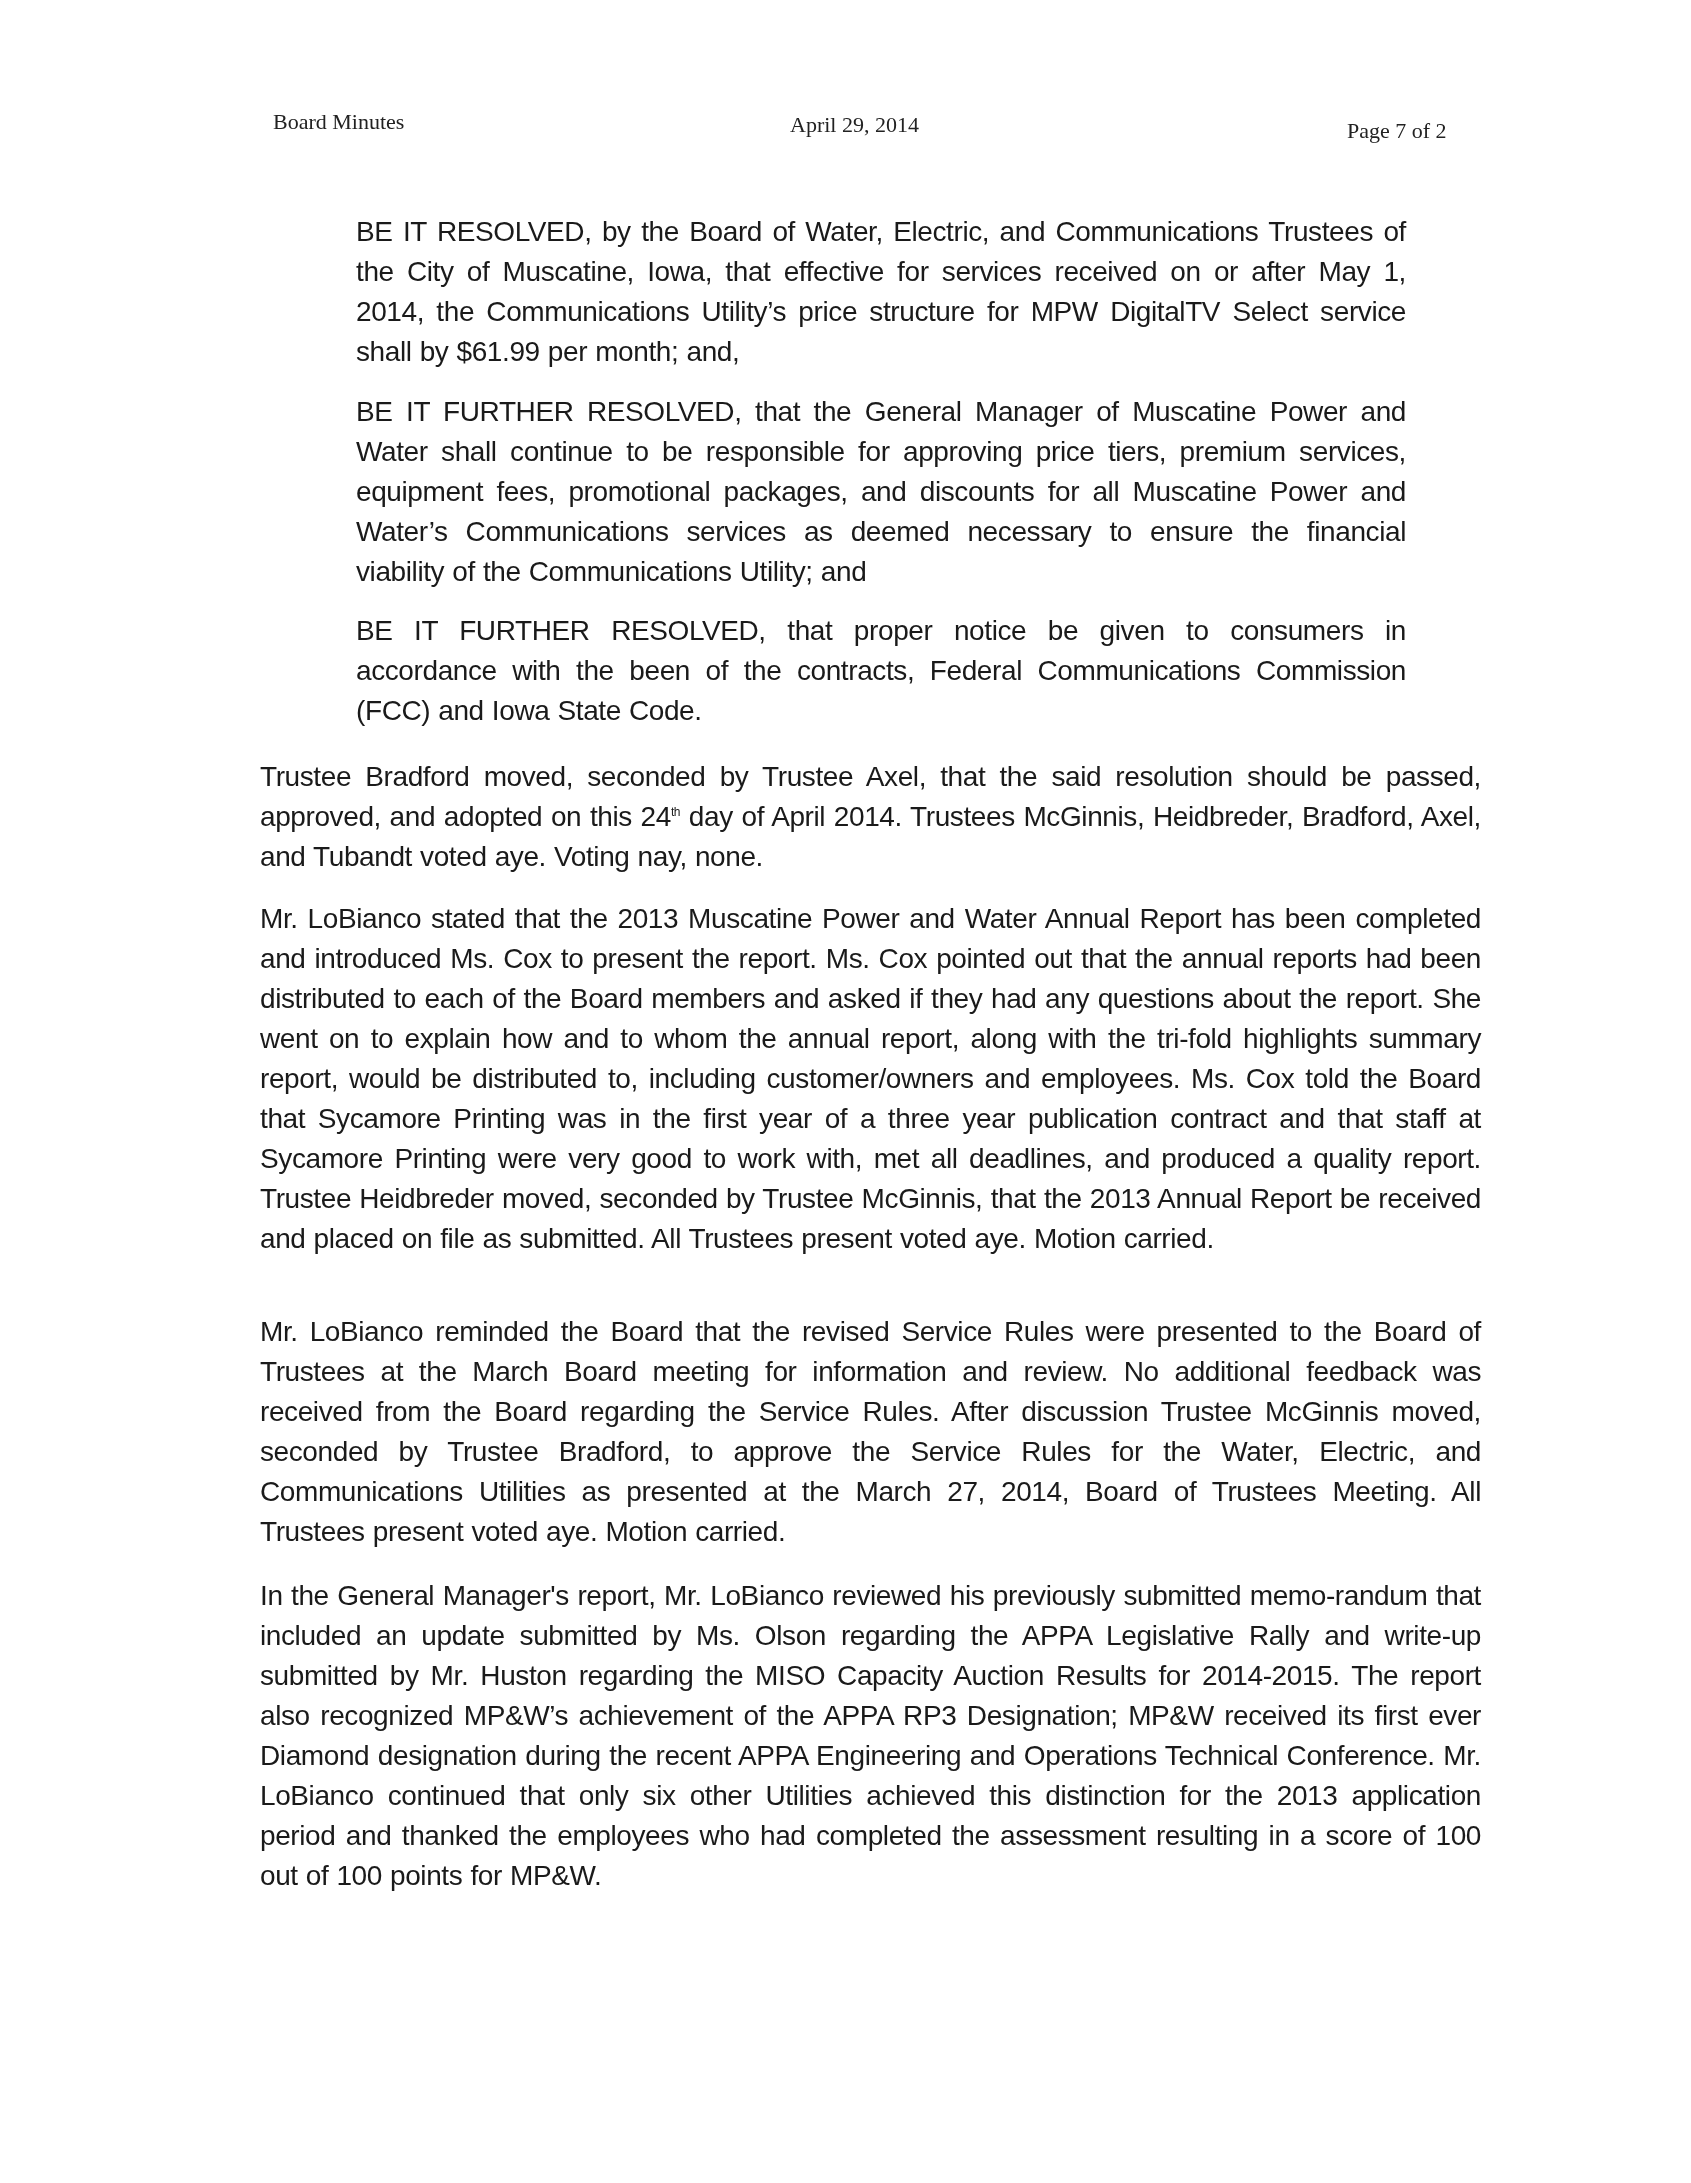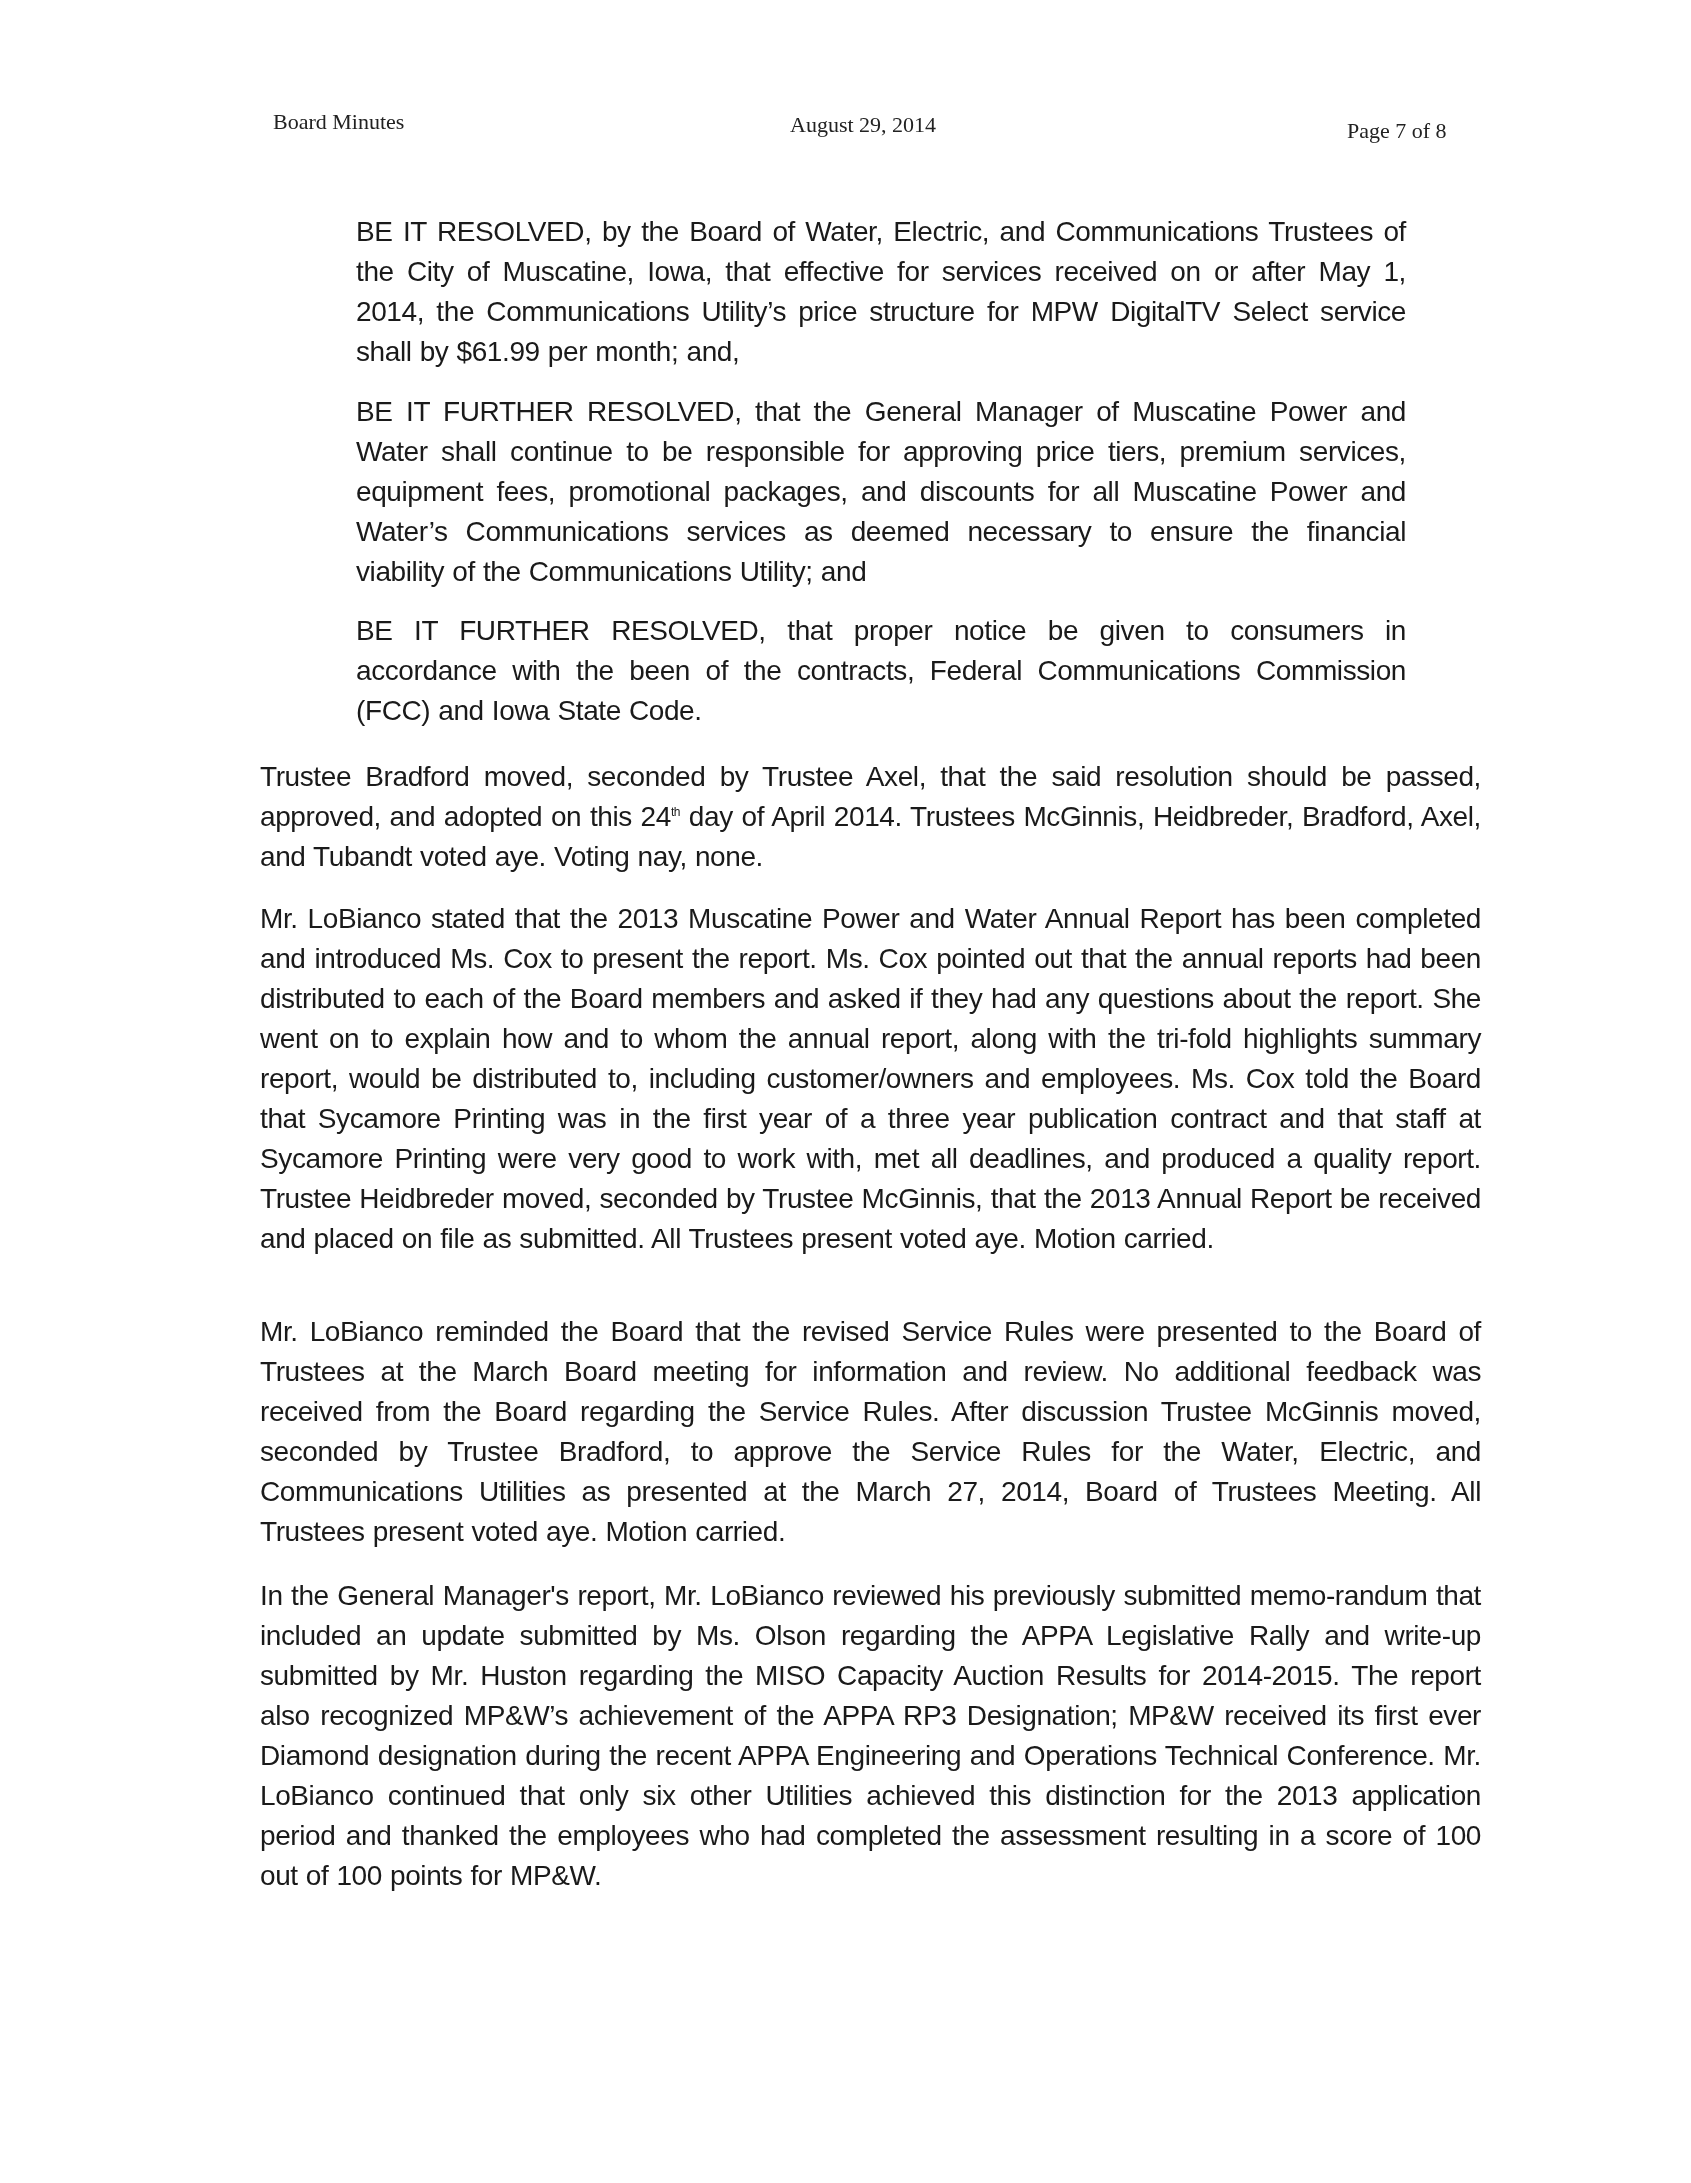--- a/index.html
+++ b/index.html
@@ -14,22 +14,22 @@
     line-height: 40px; text-align: justify; margin: 0; letter-spacing: -0.4px; word-spacing: 0.7px; }
   .resolution { position: absolute; left: 356px; width: 1050px; }
   .para { position: absolute; left: 260px; width: 1221px; }
   sup { font-size: 12px; line-height: 0; vertical-align: super; }
 </style>
 </head>
 <body>
 
 <div class="header">
   <span class="h-left">Board Minutes</span>
-  <span class="h-center">August 29, 2014</span>
-  <span class="h-right">Page 7 of 8</span>
+  <span class="h-center">April 29, 2014</span>
+  <span class="h-right">Page 7 of 2</span>
 </div>
 
 <p class="body-text resolution" style="top:212px;">BE IT RESOLVED, by the Board of Water, Electric, and Communications Trustees of the City of Muscatine, Iowa, that effective for services received on or after May 1, 2014, the Communications Utility’s price structure for MPW DigitalTV Select service shall by $61.99 per month; and,</p>
 <p class="body-text resolution" style="top:392px;">BE IT FURTHER RESOLVED, that the General Manager of Muscatine Power and Water shall continue to be responsible for approving price tiers, premium services, equipment fees, promotional packages, and discounts for all Muscatine Power and Water’s Communications services as deemed necessary to ensure the financial viability of the Communications Utility; and</p>
 <p class="body-text resolution" style="top:611px;">BE IT FURTHER RESOLVED, that proper notice be given to consumers in accordance with the been of the contracts, Federal Communications Commission (FCC) and Iowa State Code.</p>
 
 <p class="body-text para" style="top:757px;"><span>Trustee Bradford moved, seconded by Trustee Axel, that the said resolution should be passed, approved, and adopted on this 24</span><sup>th</sup><span> day of April 2014. Trustees McGinnis, Heidbreder, Bradford, Axel, and Tubandt voted aye. Voting nay, none.</span></p>
 
 <p class="body-text para" style="top:899px;">Mr. LoBianco stated that the 2013 Muscatine Power and Water Annual Report has been completed and introduced Ms. Cox to present the report. Ms. Cox pointed out that the annual reports had been distributed to each of the Board members and asked if they had any questions about the report. She went on to explain how and to whom the annual report, along with the tri-fold highlights summary report, would be distributed to, including customer/owners and employees. Ms. Cox told the Board that Sycamore Printing was in the first year of a three year publication contract and that staff at Sycamore Printing were very good to work with, met all deadlines, and produced a quality report. Trustee Heidbreder moved, seconded by Trustee McGinnis, that the 2013 Annual Report be received and placed on file as submitted. All Trustees present voted aye. Motion carried.</p>
 <p class="body-text para" style="top:1312px;">Mr. LoBianco reminded the Board that the revised Service Rules were presented to the Board of Trustees at the March Board meeting for information and review. No additional feedback was received from the Board regarding the Service Rules. After discussion Trustee McGinnis moved, seconded by Trustee Bradford, to approve the Service Rules for the Water, Electric, and Communications Utilities as presented at the March 27, 2014, Board of Trustees Meeting. All Trustees present voted aye. Motion carried.</p>

